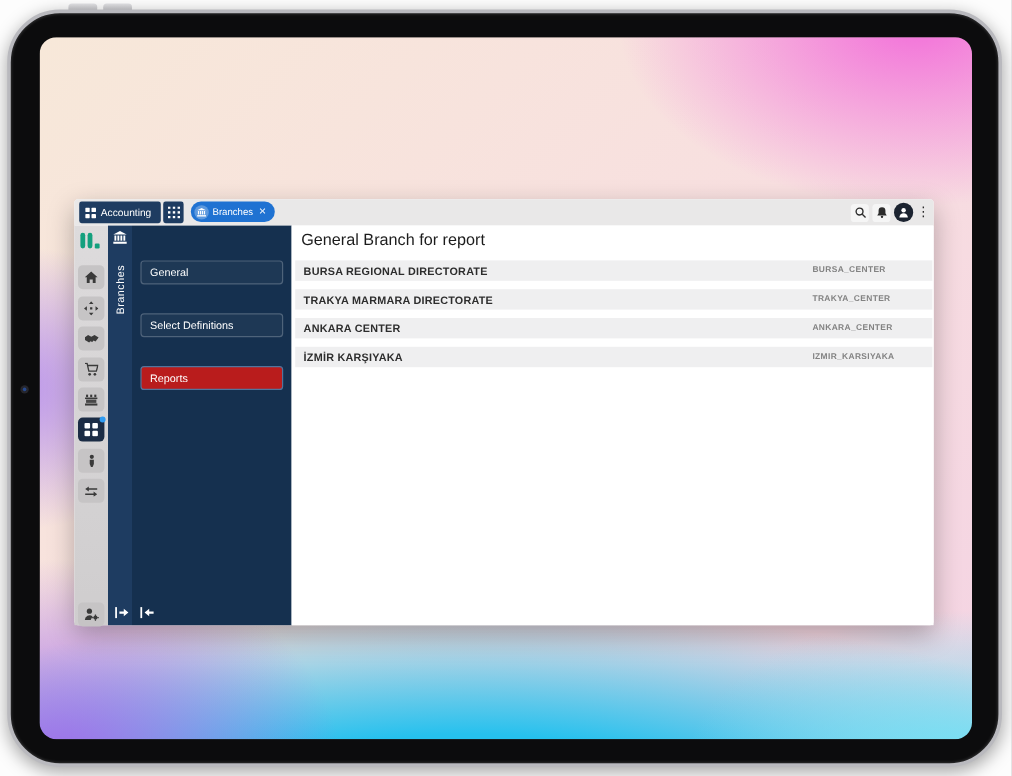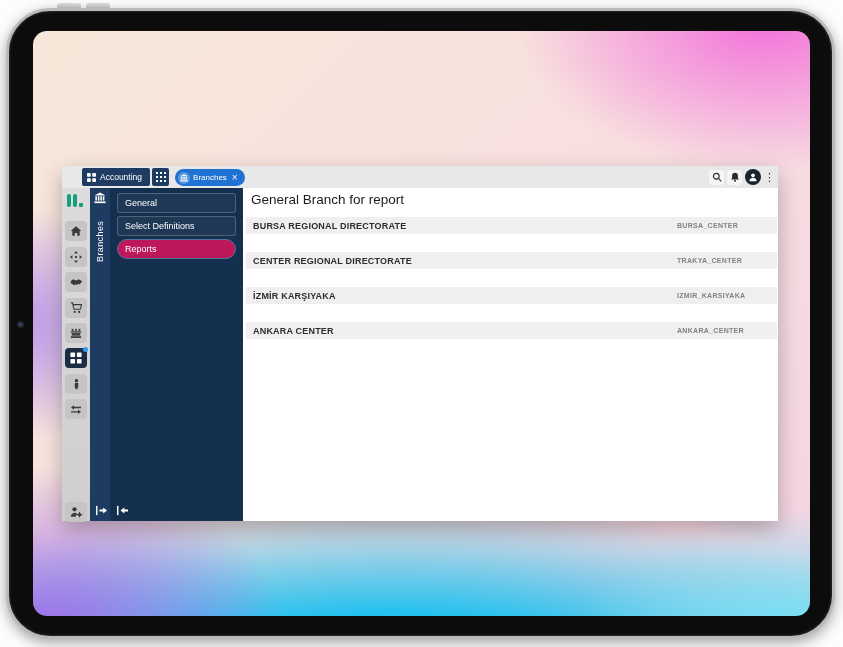--- a/index.html
+++ b/index.html
@@ -22,21 +22,21 @@
       radial-gradient(48% 36% at 99% 104%, rgba(112,226,245,1) 0%, rgba(112,226,245,0) 62%),
       radial-gradient(120% 44% at 46% 109%, rgba(38,193,238,1) 22%, rgba(38,193,238,0) 63%),
       linear-gradient(135deg,#f7e8d9 0%,#f8dfe0 55%,#f4d3e3 100%);
   }
 
   
   .window { position:absolute; left:29px; top:135px; width:716px; height:355px; background:#fff; border-radius:3px; box-shadow:0 8px 22px rgba(0,0,0,.28); }
 
   
   .topbar { position:absolute; left:0; top:0; width:716px; height:22px; background:#e9e8e8; border-radius:3px 3px 0 0; }
-  .tb-left { position:absolute; left:20px; top:2px; height:18px; display:flex; align-items:flex-end; gap:2px; }
+  .tb-left { position:absolute; left:4px; top:2px; height:18px; display:flex; align-items:flex-start; gap:2px; }
   .tb-app { height:18px; background:#1e3c61; border-radius:2px; display:flex; align-items:center; gap:4px; padding:0 8px 0 5px; color:#fff; font-size:8.5px; }
   .tb-grid { width:17px; height:18px; background:#1e3c61; border-radius:2px; display:flex; align-items:center; justify-content:center; color:#fff; cursor:pointer; }
   .tb-tab { margin-left:4px; height:17px; background:#1f72d2; border-radius:9px; display:flex; align-items:center; gap:3px; padding:0 7px 0 3px; color:#fff; font-size:8px; cursor:pointer; }
   .tab-ic { width:12px; height:12px; border-radius:50%; background:rgba(255,255,255,.28); display:flex; align-items:center; justify-content:center; }
   .tab-close { font-size:10px; line-height:10px; margin-left:2px; opacity:.95; }
   .tb-right { position:absolute; right:6px; top:3px; height:16px; display:flex; align-items:center; gap:3px; }
   .icon-btn { width:15px; height:15px; border-radius:3px; background:#f5f5f5; display:flex; align-items:center; justify-content:center; color:#2c2c2c; cursor:pointer; }
   .avatar { width:16px; height:16px; border-radius:50%; background:#1b2330; display:flex; align-items:center; justify-content:center; color:#fff; cursor:pointer; }
   .kebab { width:8px; text-align:center; color:#2c2c2c; font-size:11px; line-height:16px; cursor:pointer; }
 
@@ -52,30 +52,30 @@
   .rbtn.active { background:#1b2c45; color:#fff; }
   .rbtn.active::after { content:""; position:absolute; right:-1px; top:-1px; width:5px; height:5px; border-radius:50%; background:#2f9bf2; }
 
   
   .strip { position:absolute; left:28px; top:0; width:20px; height:333px; background:#1e3c61; color:#fff; }
   .strip .bank { position:absolute; left:4px; top:4px; }
   .vtext { position:absolute; left:0; top:20px; width:20px; height:66px; writing-mode:vertical-rl; transform:rotate(180deg); color:#fff; font-size:9px; letter-spacing:.4px; display:flex; align-items:center; justify-content:center; }
 
   
   .panel { position:absolute; left:48px; top:0; width:133px; height:333px; background:#15304f; padding:5px 7px; }
-  .mitem { height:20px; margin-bottom:3px; border:1px solid rgba(255,255,255,.22); border-radius:3px; background:rgba(255,255,255,.04); color:#fff; font-size:9px; display:flex; align-items:center; padding-left:7px; cursor:pointer; }
-  .mitem.active { background:#be185d; border-color:#51749c;border-radius:10px; }
+  .mitem { height:20px; margin-bottom:3px; border:1px solid rgba(255,255,255,.22); border-radius:3px; background:rgba(255,255,255,.04); color:#fff; font-size:9px; display:flex; align-items:center; padding-left:7px; cursor:pointer;margin-top:24px; }
+  .mitem.active { background:#b91c1c; border-color:#51749c; }
 
   .panel-bottom { position:absolute; left:32px; bottom:4px; display:flex; gap:7px; color:#fff; }
   .pb-ic { width:14px; height:13px; display:flex; align-items:center; justify-content:center; cursor:pointer; }
 
   
   .content { position:absolute; left:181px; top:0; width:535px; height:333px; background:#fff; }
   .ctitle { position:absolute; left:8px; top:4px; font-size:13.5px; color:#1c1c1c; }
-  .rows { position:absolute; left:3px; top:29px; width:531px; display:flex; flex-direction:column; gap:18px; }
+  .rows { position:absolute; left:3px; top:29px; width:531px; display:flex; flex-direction:column; gap:7px; }
   .brow { position:relative; height:17px; background:#efeff0; display:flex; align-items:center; cursor:pointer; }
   .bname { margin-left:7px; font-size:9px; font-weight:700; color:#2d2d2d; letter-spacing:.2px; }
   .bcode { position:absolute; left:431px; font-size:7px; font-weight:700; color:#828282; letter-spacing:.3px; }
 
   svg { display:block; }
 </style>
 </head>
 <body>
 
 <div class="stage">
@@ -290,31 +290,31 @@
           </div>
 
           <div class="content">
             <div class="ctitle">General Branch for report</div>
             <div class="rows">
               <div class="brow">
                 <span class="bname">BURSA REGIONAL DIRECTORATE</span>
                 <span class="bcode">BURSA_CENTER</span>
               </div>
               <div class="brow">
-                <span class="bname">CENTER REGIONAL DIRECTORATE</span>
+                <span class="bname">TRAKYA MARMARA DIRECTORATE</span>
                 <span class="bcode">TRAKYA_CENTER</span>
+              </div>
+              <div class="brow">
+                <span class="bname">ANKARA CENTER</span>
+                <span class="bcode">ANKARA_CENTER</span>
               </div>
               <div class="brow">
                 <span class="bname">İZMİR KARŞIYAKA</span>
                 <span class="bcode">IZMIR_KARSIYAKA</span>
               </div>
-              <div class="brow">
-                <span class="bname">ANKARA CENTER</span>
-                <span class="bcode">ANKARA_CENTER</span>
-              </div>
             </div>
           </div>
 
         </div>
       </div>
     </div>
   </div>
 </div>
 
 </body></html>

